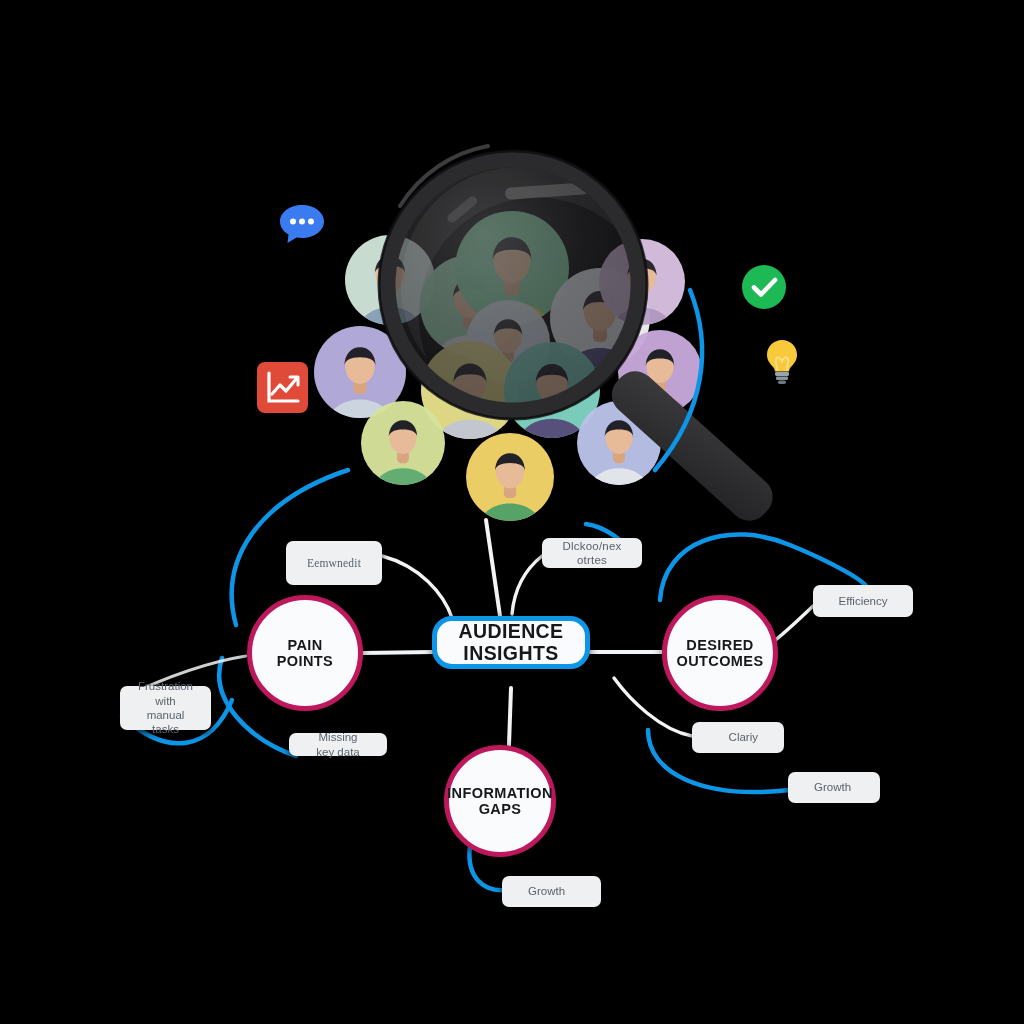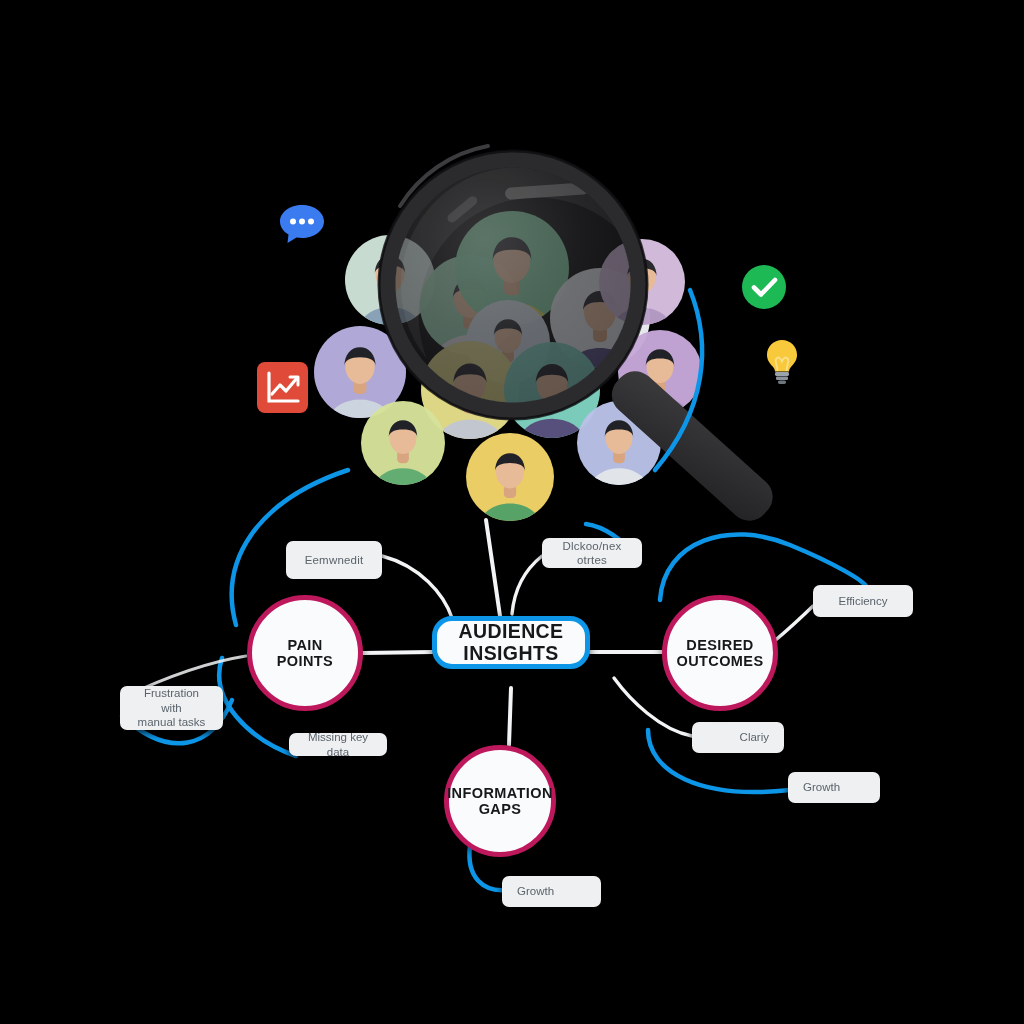--- a/index.html
+++ b/index.html
@@ -72,30 +72,30 @@
     z-index: 8;
     display: flex;
     align-items: center;
     justify-content: center;
     text-align: center;
     background: #eef0f2;
     color: #5b636b;
     border-radius: 7px;
     font-size: 11.5px;
     line-height: 1.25;
-    padding: 0 15px;
+    padding: 0 26px;
     box-sizing: border-box;
     box-shadow: 0 3px 7px rgba(0,0,0,0.75);
   }
   .chip.blurry { filter: blur(0.55px); letter-spacing: 0.2px; }
 
-  .chip-engagement   { left: 286px; top: 541px; width: 96px;  height: 38px; }
+  .chip-engagement   { left: 286px; top: 541px; width: 96px;  height: 44px; font-family: Liberation Serif, serif; }
   .chip-decision     { left: 542px; top: 538px; width: 100px; height: 30px; }
   .chip-efficiency   { left: 813px; top: 585px; width: 100px; height: 32px; justify-content: center; }
-  .chip-frustration  { left: 120px; top: 686px; width: 103px;  height: 44px; }
+  .chip-frustration  { left: 120px; top: 686px; width: 91px;  height: 44px; }
   .chip-clarity      { left: 692px; top: 722px; width: 92px;  height: 31px; justify-content: flex-end; }
   .chip-missing      { left: 289px; top: 733px; width: 98px;  height: 23px; }
   .chip-growth-right { left: 788px; top: 772px; width: 92px;  height: 31px; justify-content: flex-start; }
   .chip-growth-bot   { left: 502px; top: 876px; width: 99px;  height: 31px; justify-content: flex-start; }
 
   
   .deco { position: absolute; z-index: 7; }
   .deco-chat   { left: 274px; top: 199px; width: 56px; height: 56px; }
   .deco-chart  { left: 256px; top: 361px; width: 53px; height: 53px; }
   .deco-check  { left: 741px; top: 264px; width: 46px; height: 46px; }

